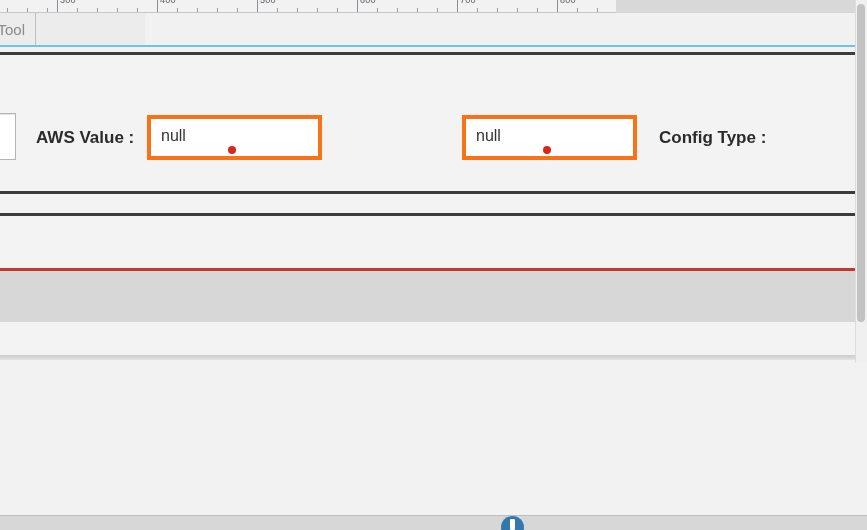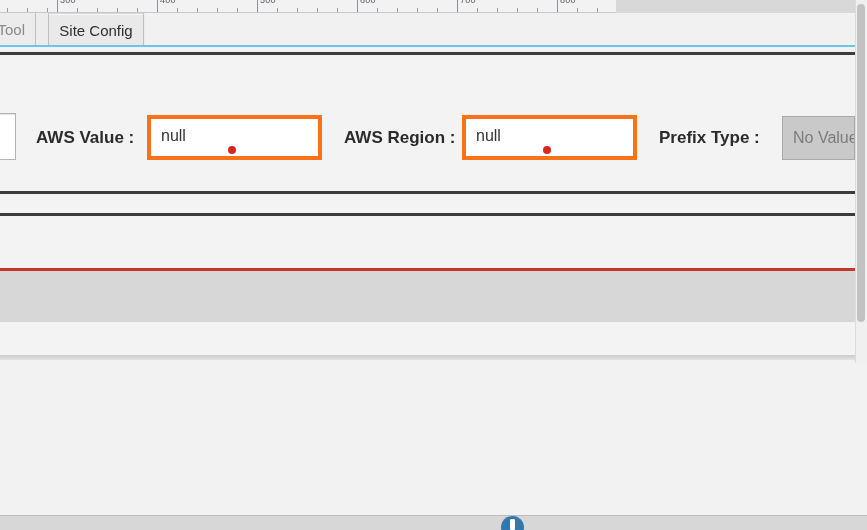--- a/index.html
+++ b/index.html
@@ -308,49 +308,42 @@
         <div class="ruler-label" style="left: 560px;">800</div>
       </div>
   </div>
   <div class="ruler-right-fill"></div>
 
   <div class="tabstrip">
     <div class="tabstrip-rest"></div>
     <div class="tab inactive">
       <span>y Tool</span>
     </div>
-    <div class="tab active">
-      <span>Site Config</span>
-    </div>
   </div>
   <div class="tabstrip-underline"></div>
 
   <div class="rule-dark rule-top"></div>
   <div class="band-white"></div>
 
   <div class="form-row"></div>
 
   <div class="text-input plain" style="left:-16px; top:113px; width:32px; height:47px;"></div>
 
   <div class="field-label" style="left:36px;">AWS Value :</div>
   <div class="text-input invalid" style="left:147px; top:115px; width:175px; height:45px;">
     <span>null</span>
   </div>
   <div class="err-dot" style="left:228px; top:146px;"></div>
 
-  <div class="field-label" style="left:344px;">AWS Region :</div>
   <div class="text-input invalid" style="left:462px; top:115px; width:175px; height:45px;">
     <span>null</span>
   </div>
   <div class="err-dot" style="left:543px; top:146px;"></div>
 
-  <div class="field-label" style="left:659px;">Prefix Type :</div>
-  <div class="select-disabled" style="left:782px; top:116px; width:73px; height:44px;">
-    <span>No Value</span>
-  </div>
+  <div class="field-label" style="left:659px;">Config Type :</div>
 
   <div class="rule-dark rule-mid-a"></div>
   <div class="band-thin"></div>
   <div class="rule-dark rule-mid-b"></div>
   <div class="band-body"></div>
 
   <div class="rule-red"></div>
   <div class="panel-grey">
     
   </div>

